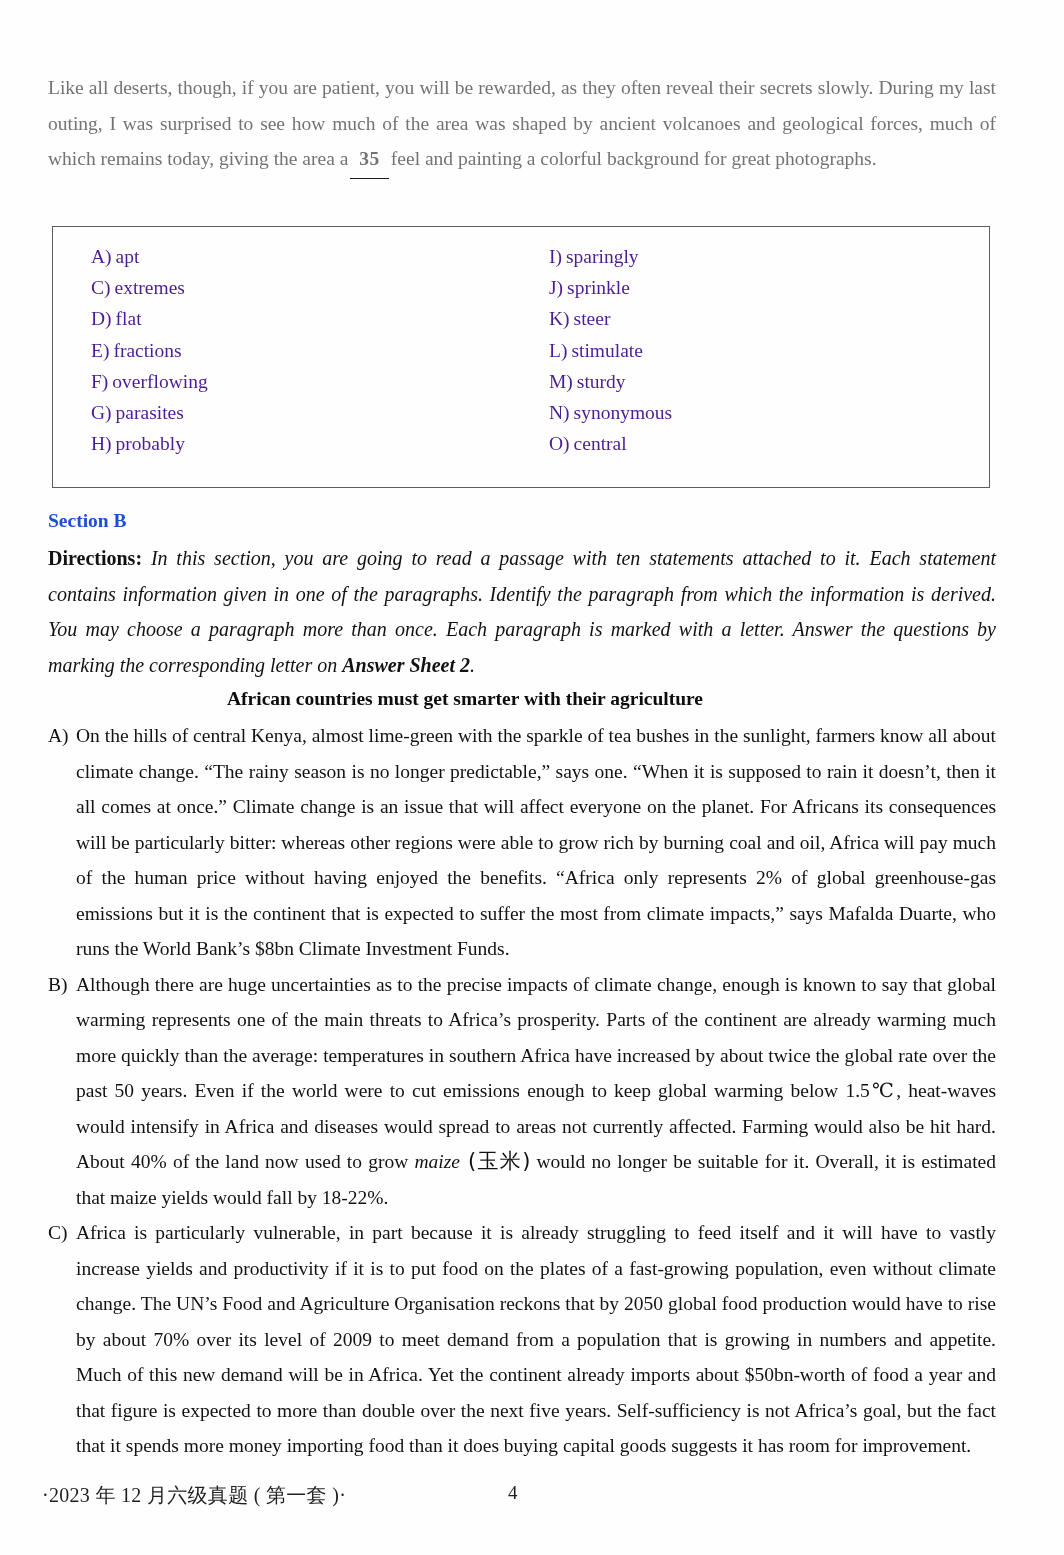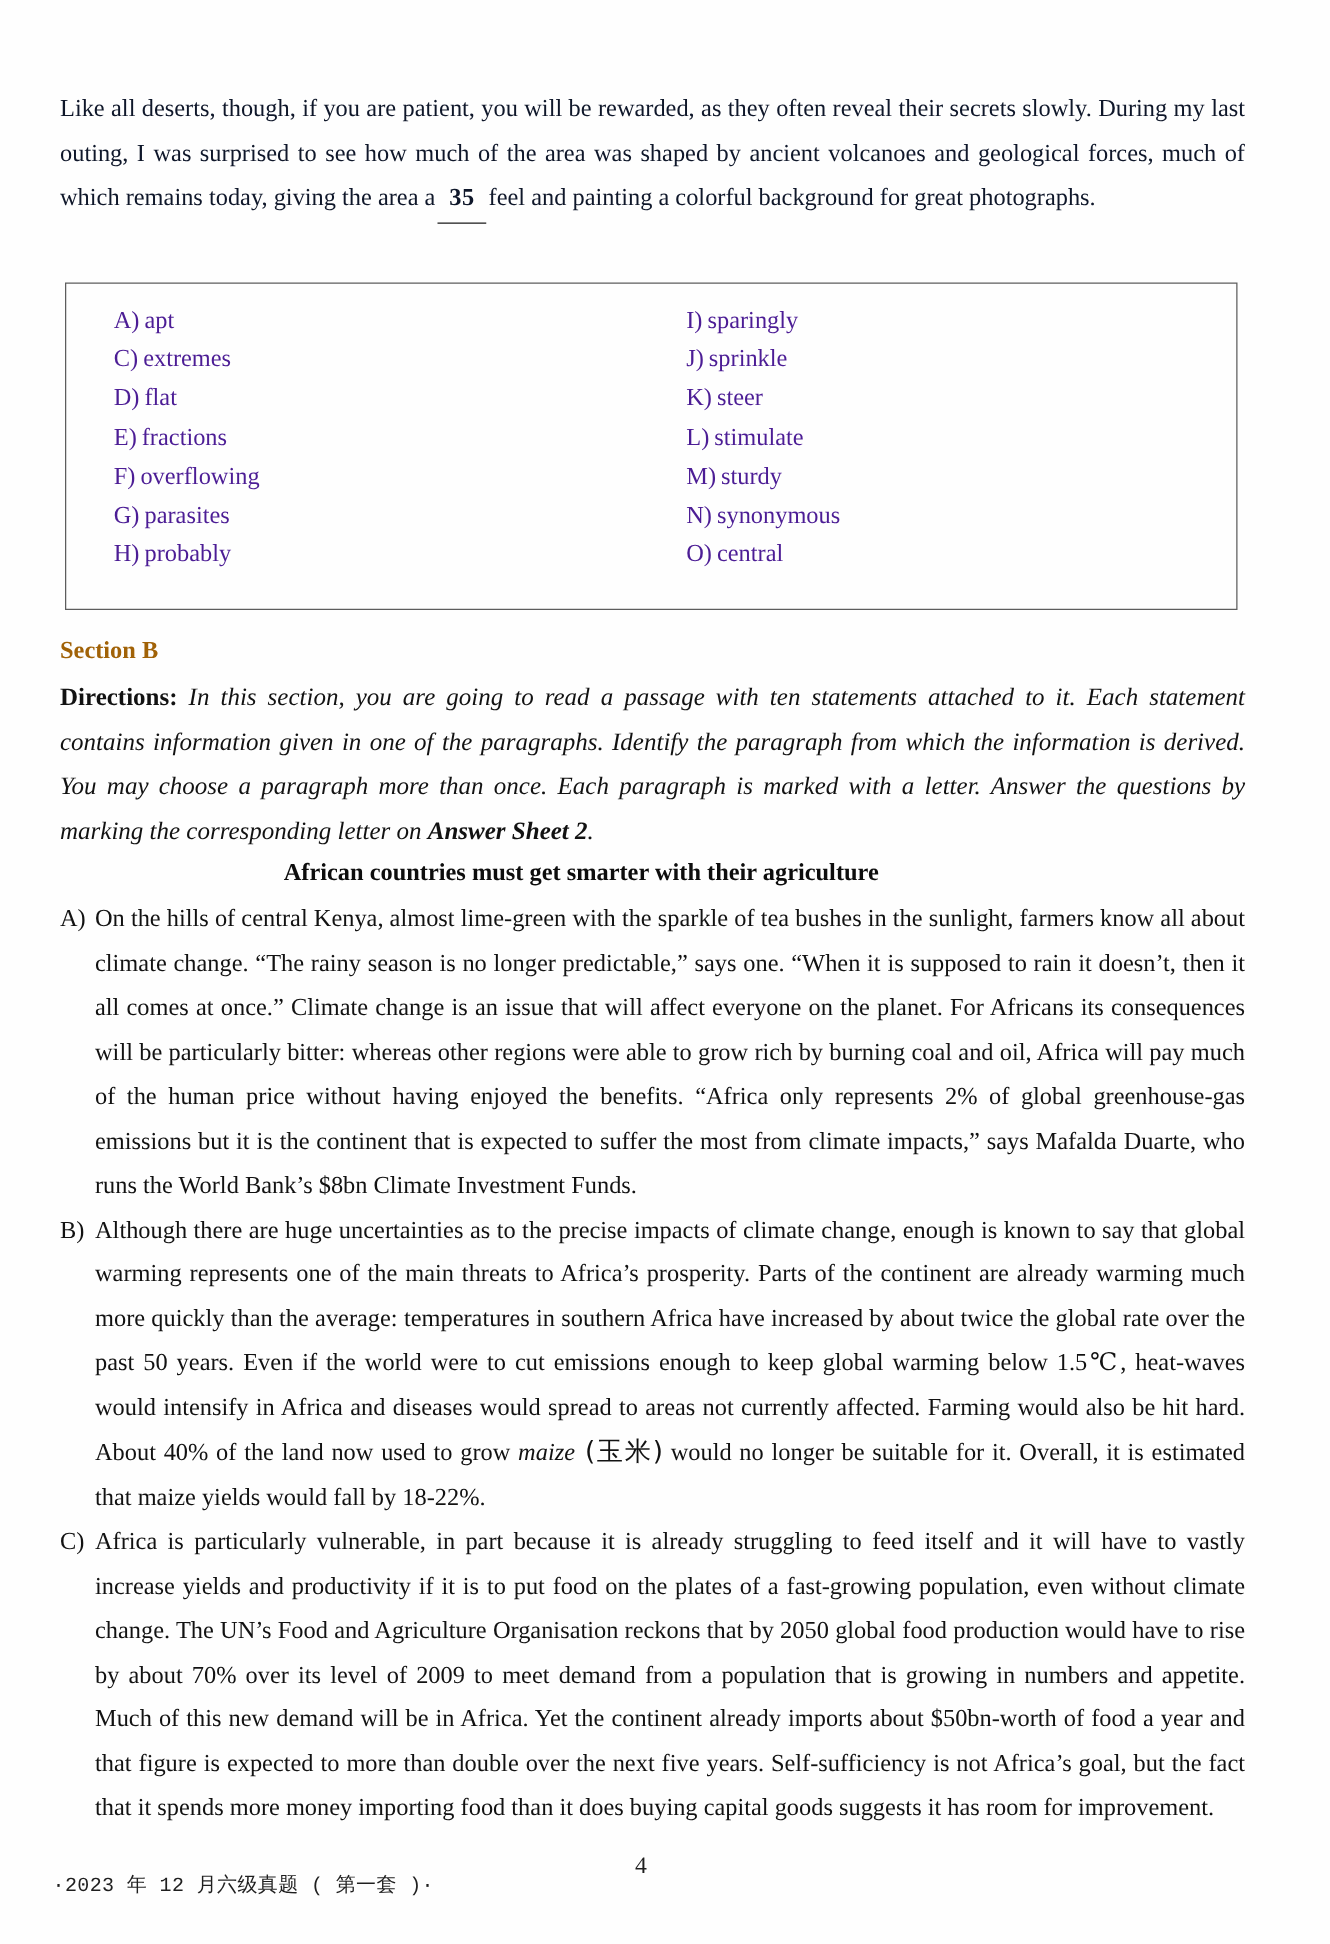--- a/index.html
+++ b/index.html
@@ -16,21 +16,21 @@
     color: #1a1a1a;
     overflow: hidden;
   }
 
   
   .body-text {
     font-size: 19.5px;
     line-height: 35.5px;
     text-align: justify;
     text-justify: inter-word;
-    color: #0f172a;
+    color: #737373;
   }
 
   
   .top-para {
     position: absolute;
     left: 48px;
     top: 70px;
     width: 948px;
   }
   .top-para .first-line-indent {
@@ -74,21 +74,21 @@
   }
   .bank-item .bank-letter { margin-right: 4px; }
 
   
   .section-heading {
     position: absolute;
     left: 48px;
     top: 510px;
     font-size: 19.5px;
     font-weight: bold;
-    color: #a16207;
+    color: #1d4ed8;
   }
 
   
   .directions {
     position: absolute;
     left: 48px;
     top: 541px;
     width: 948px;
     font-size: 20px;
     line-height: 35.5px;
@@ -148,23 +148,23 @@
   .footer {
     position: absolute;
     left: 0;
     top: 1482px;
     width: 1064px;
     height: 30px;
   }
   .footer-left {
     position: absolute;
     left: 42px;
-    top: 16px;
-    font-family: Liberation Mono, monospace;
-    font-size: 16px;
+    top: 0;
+    font-family: Liberation Serif, serif;
+    font-size: 20px;
     color: #1f1f1f;
     letter-spacing: 0.3px;
   }
   .footer-page {
     position: absolute;
     left: 508px;
     top: 0;
     font-size: 19px;
     color: #1f1f1f;
   }

